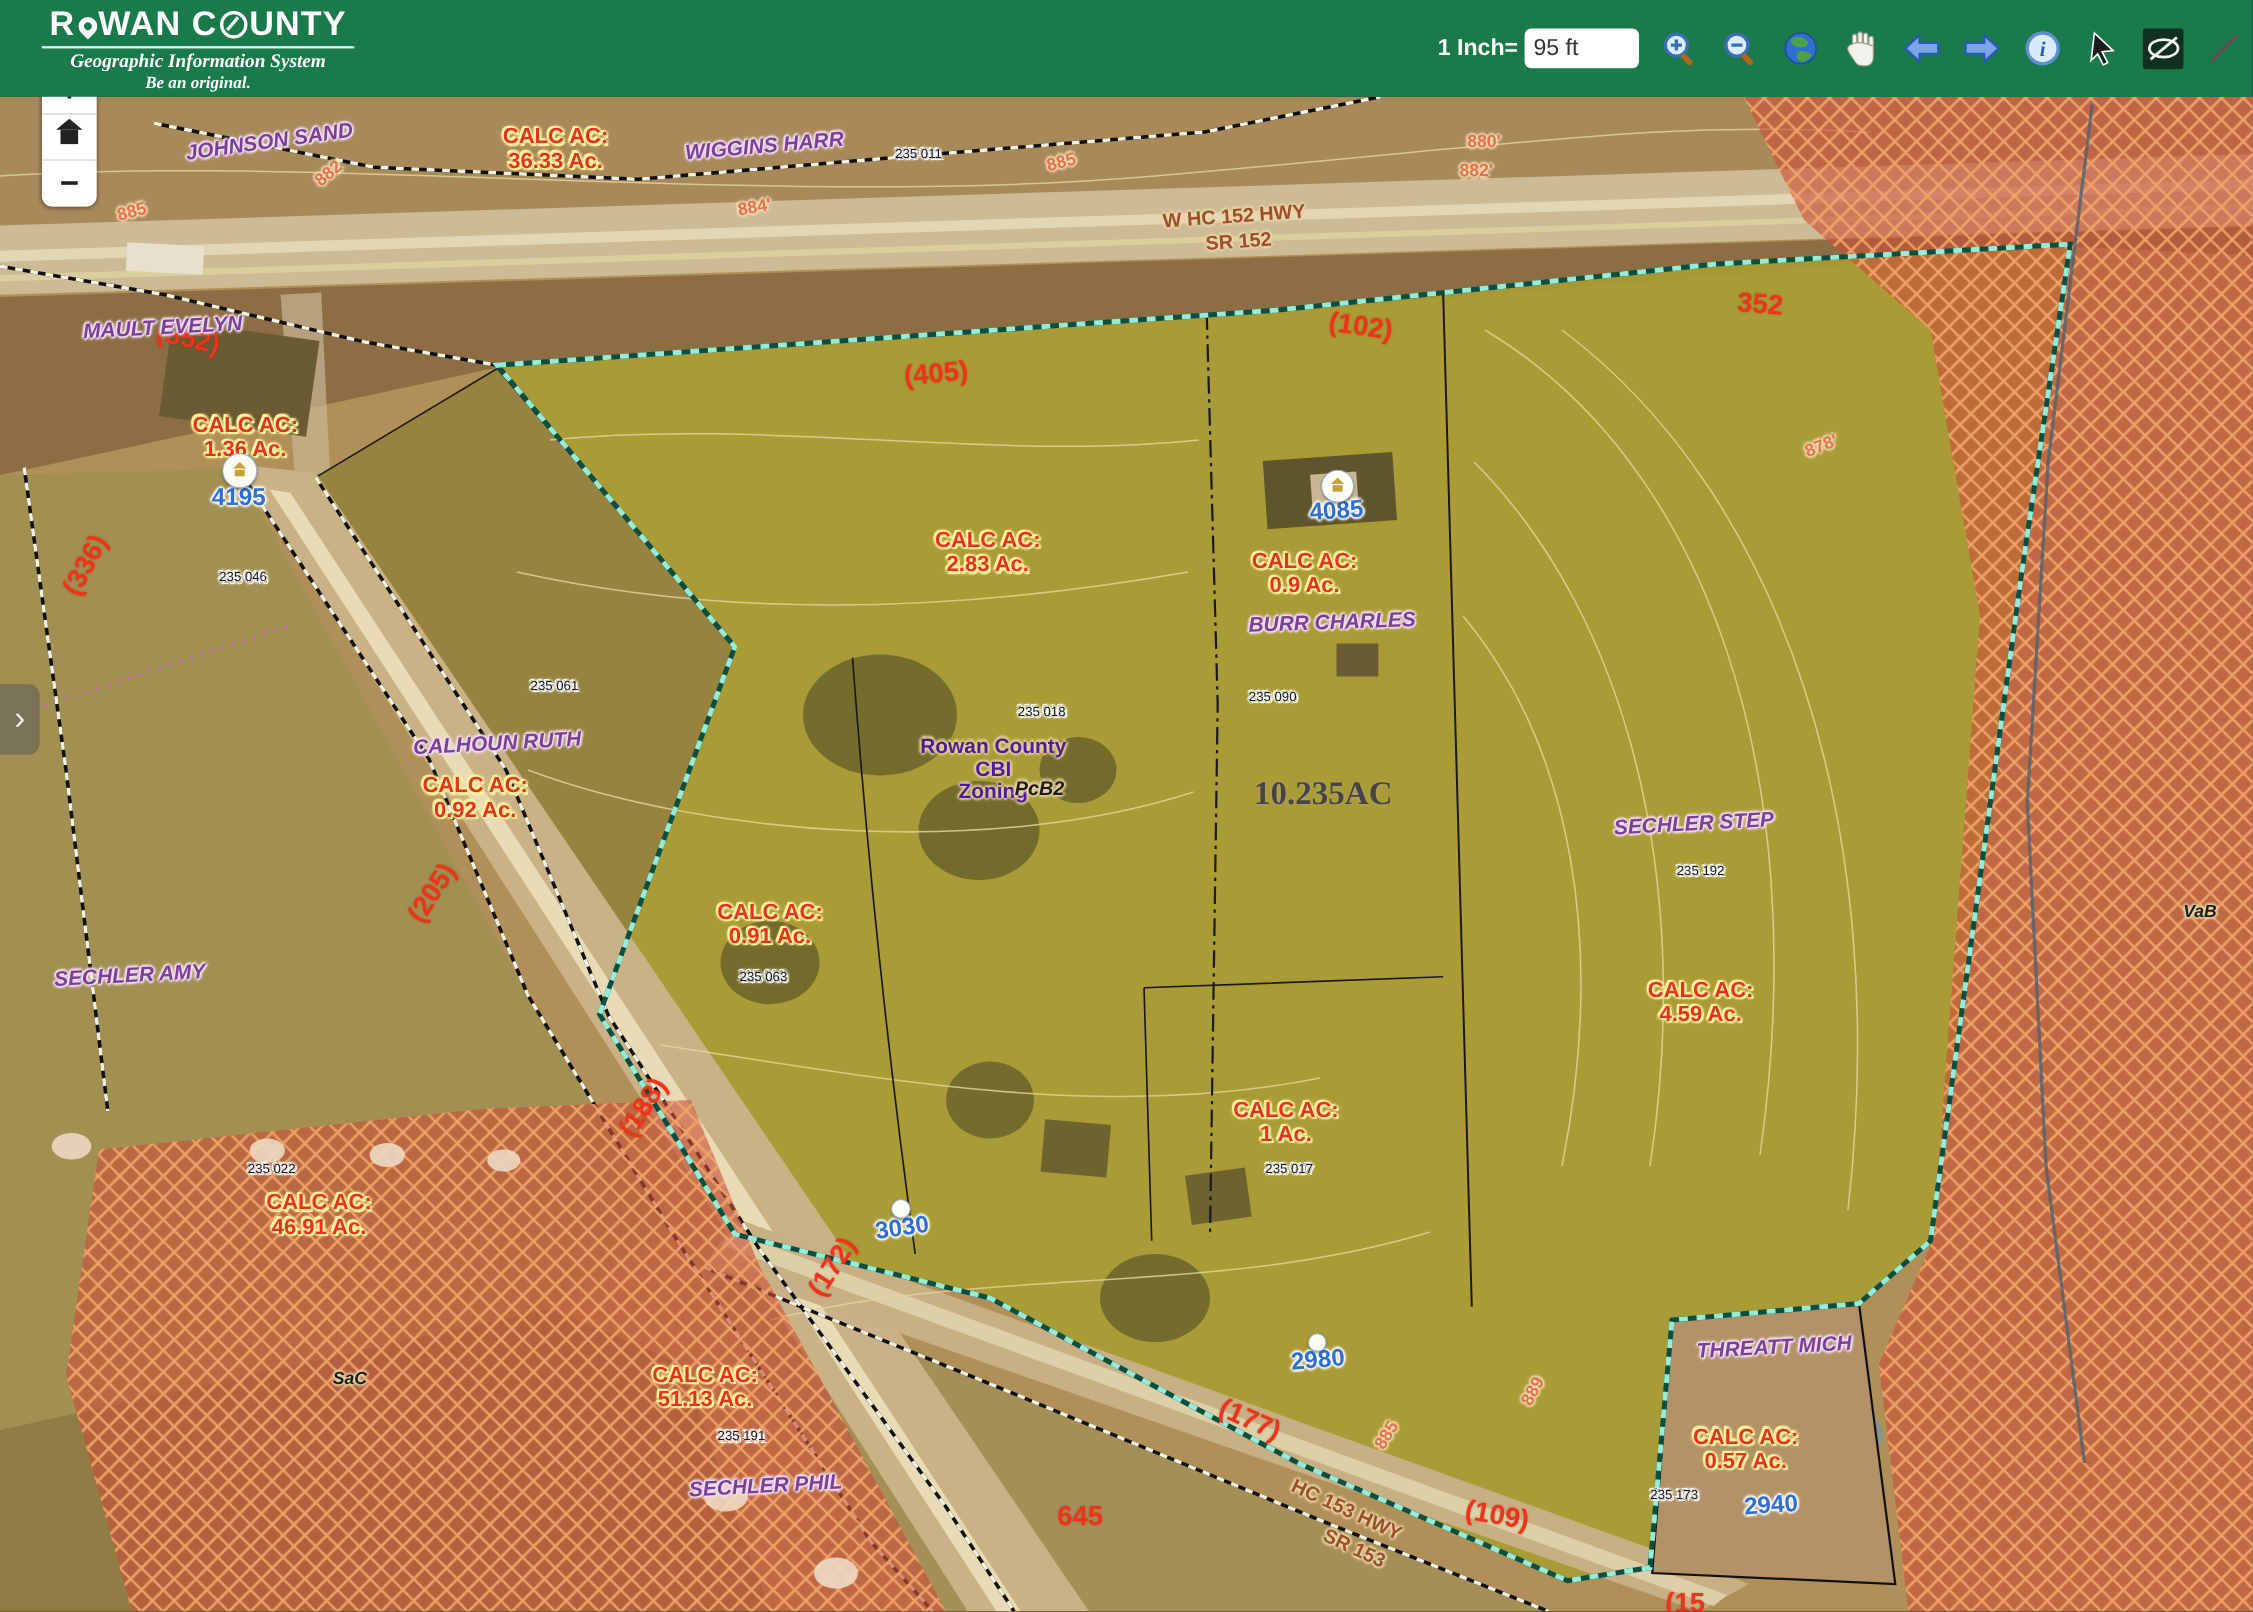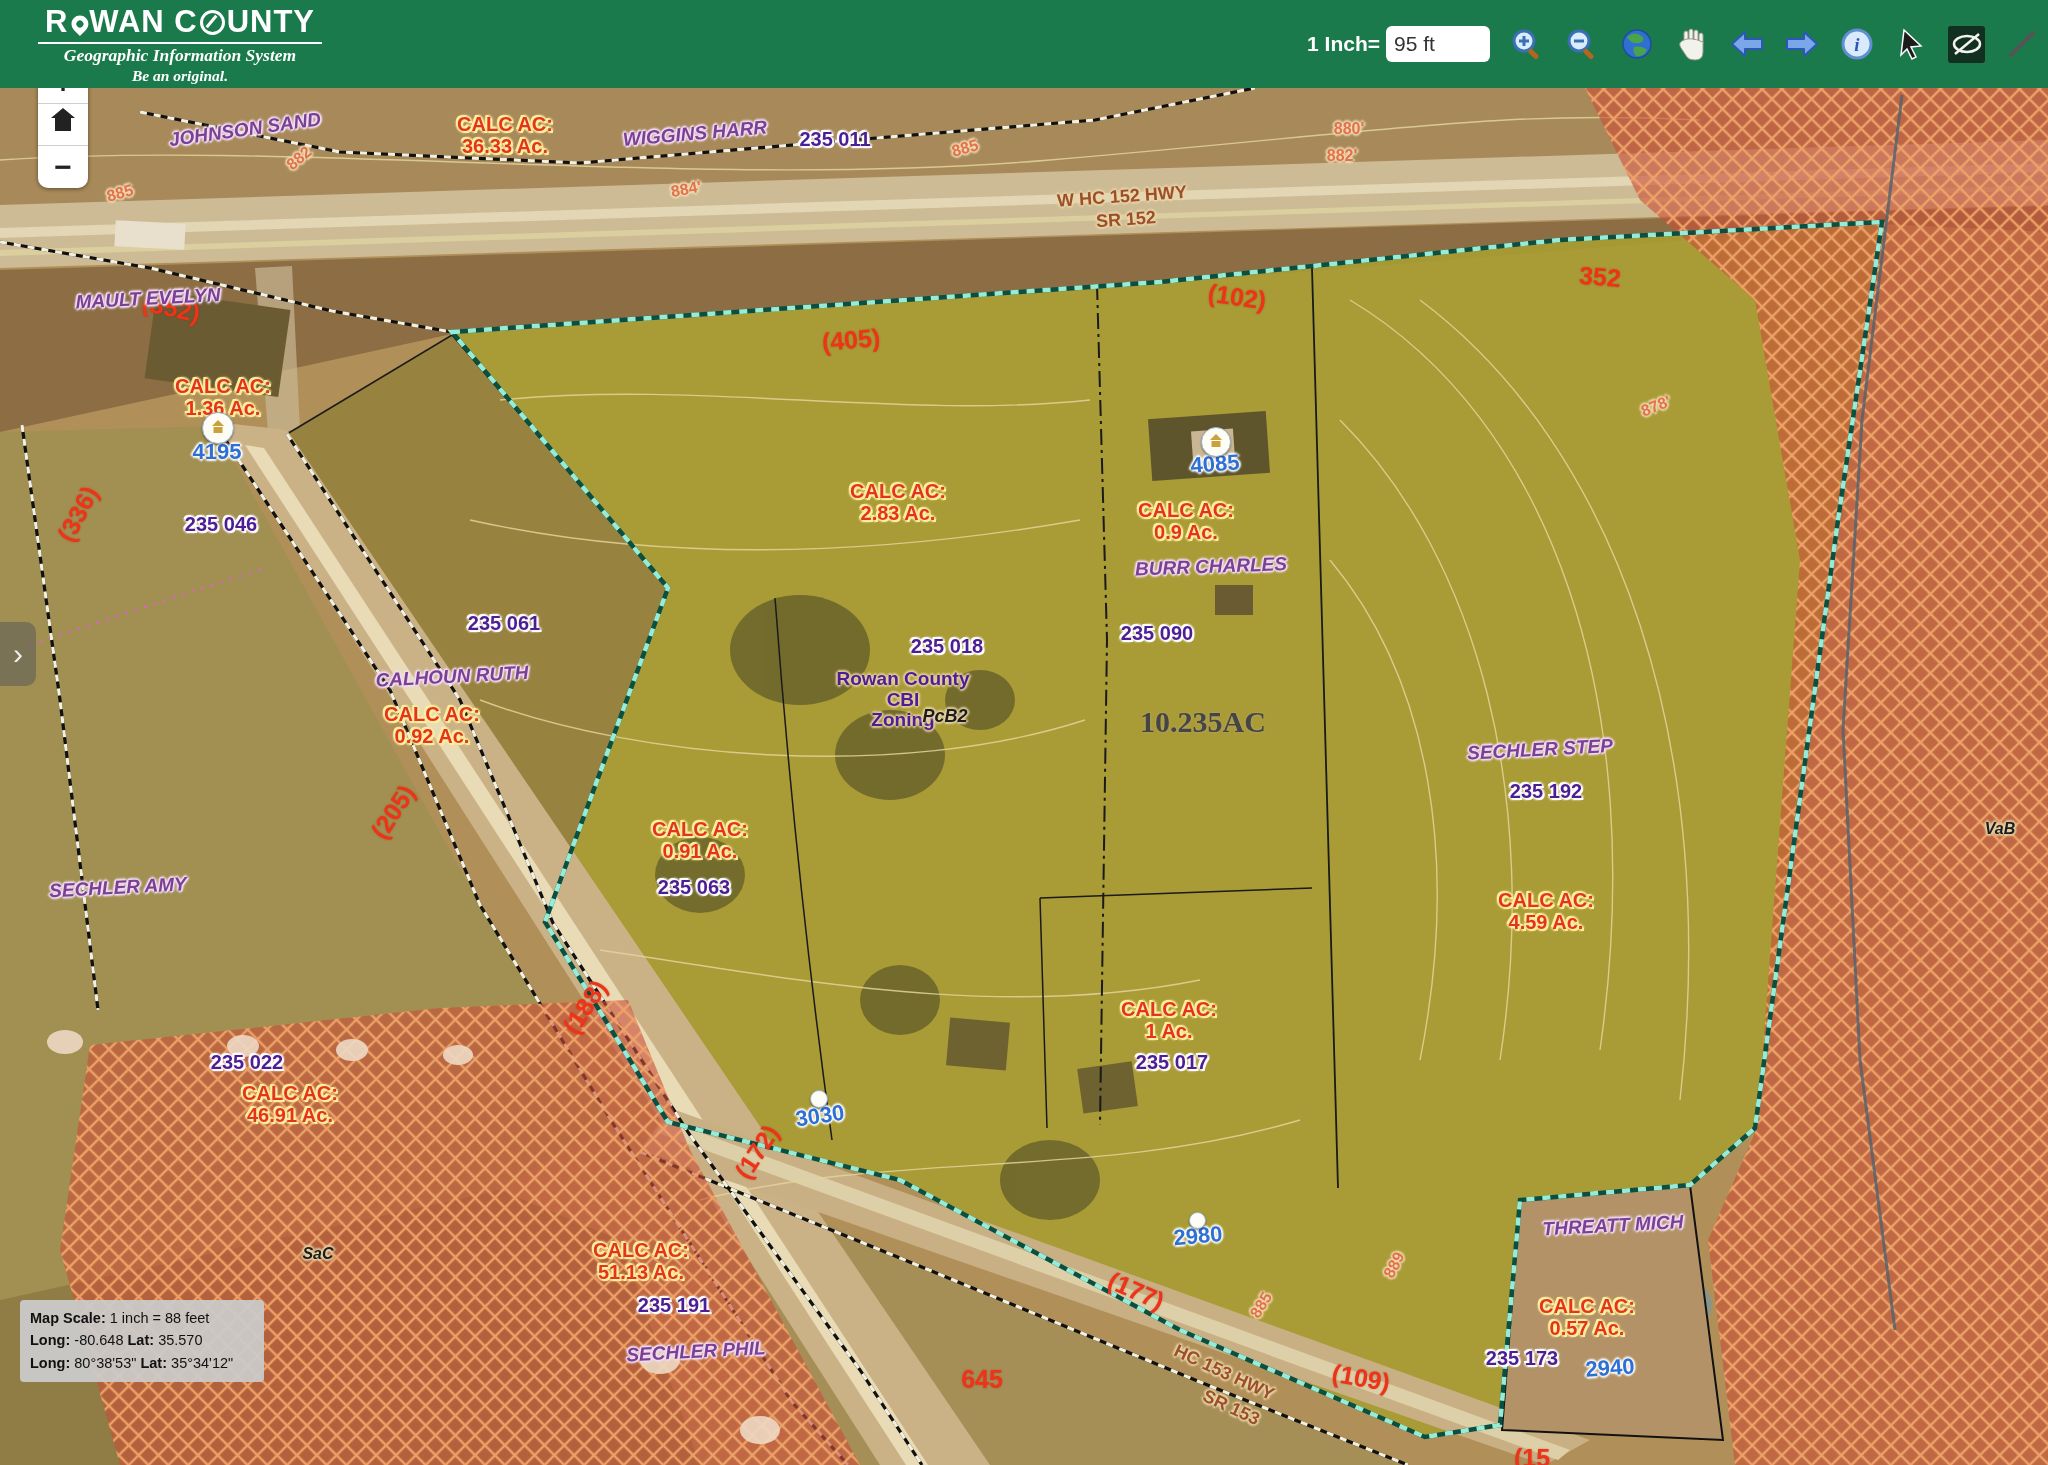--- a/index.html
+++ b/index.html
@@ -18,21 +18,21 @@
   #toolbar{position:absolute;right:8px;top:0;height:88px;display:flex;align-items:center;gap:18px;}
   .scale-wrap{display:flex;align-items:center;gap:6px;color:#fff;font-weight:bold;font-size:21px;}
   #scale-input{width:88px;height:36px;border:none;border-radius:6px;font-size:21px;padding:0 8px;font-family:"Liberation Sans",sans-serif;color:#333;}
   .tbicon{width:37px;height:37px;display:flex;align-items:center;justify-content:center;cursor:pointer;}
   
   #map{position:absolute;left:0;top:88px;width:2048px;height:1377px;overflow:hidden;background:#b09058;}
   #scenery{position:absolute;left:0;top:-88px;}
   .lbl{position:absolute;white-space:pre;text-align:center;line-height:1.08;pointer-events:none;}
   .lbl-owner{color:#7b3f94;font-weight:bold;font-style:italic;font-size:19px;
     text-shadow:-2px 0 2px #efdcef,2px 0 2px #efdcef,0 -2px 2px #efdcef,0 2px 2px #efdcef,-1px -1px #efdcef,1px 1px #efdcef;}
-  .lbl-parcel{color:#4c1d95;font-weight:bold;font-size:20px;
+  .lbl-parcel{color:#0f172a;font-weight:normal;font-size:12px;
     text-shadow:-2px 0 2px #fff,2px 0 2px #fff,0 -2px 2px #fff,0 2px 2px #fff,-2px -2px #fff,2px 2px #fff;}
   .lbl-calc{color:#e23420;font-weight:bold;font-size:20px;
     text-shadow:-2px 0 2px #ffef9d,2px 0 2px #ffef9d,0 -2px 2px #ffef9d,0 2px 2px #ffef9d,-2px -2px #ffef9d,2px 2px #ffef9d;}
   .lbl-footage{color:#ef3318;font-weight:bold;font-size:25px;text-shadow:0 0 2px rgba(120,20,0,.35);}
   .lbl-contour{color:#e2724b;font-weight:bold;font-size:16px;
     text-shadow:-2px 0 2px #f3dcb4,2px 0 2px #f3dcb4,0 -2px 2px #f3dcb4,0 2px 2px #f3dcb4;}
   .lbl-road{color:#9c4f2a;font-weight:bold;font-size:18px;
     text-shadow:-2px 0 2px #e9d6a9,2px 0 2px #e9d6a9,0 -2px 2px #e9d6a9,0 2px 2px #e9d6a9;}
   .lbl-address{color:#2e6fd6;font-weight:bold;font-size:22px;
     text-shadow:-2px 0 2px #fff,2px 0 2px #fff,0 -2px 2px #fff,0 2px 2px #fff;}
@@ -371,19 +371,14 @@
           <span class="b"></span>
         </span>
       </button>
     <button class="zbtn">−</button>
   </div>
 
   <div id="side-tab">
     <span>›</span>
   </div>
 
-  <div id="infobox">
-    <div><b>Map Scale:</b> <span>1 inch = 88 feet</span></div>
-    <div><b>Long:</b> <span>-80.648</span> <b>Lat:</b> <span>35.570</span></div>
-    <div><b>Long:</b> <span>80°38'53"</span> <b>Lat:</b> <span>35°34'12"</span></div>
-  </div>
 
 </div>
 
 </body></html>

